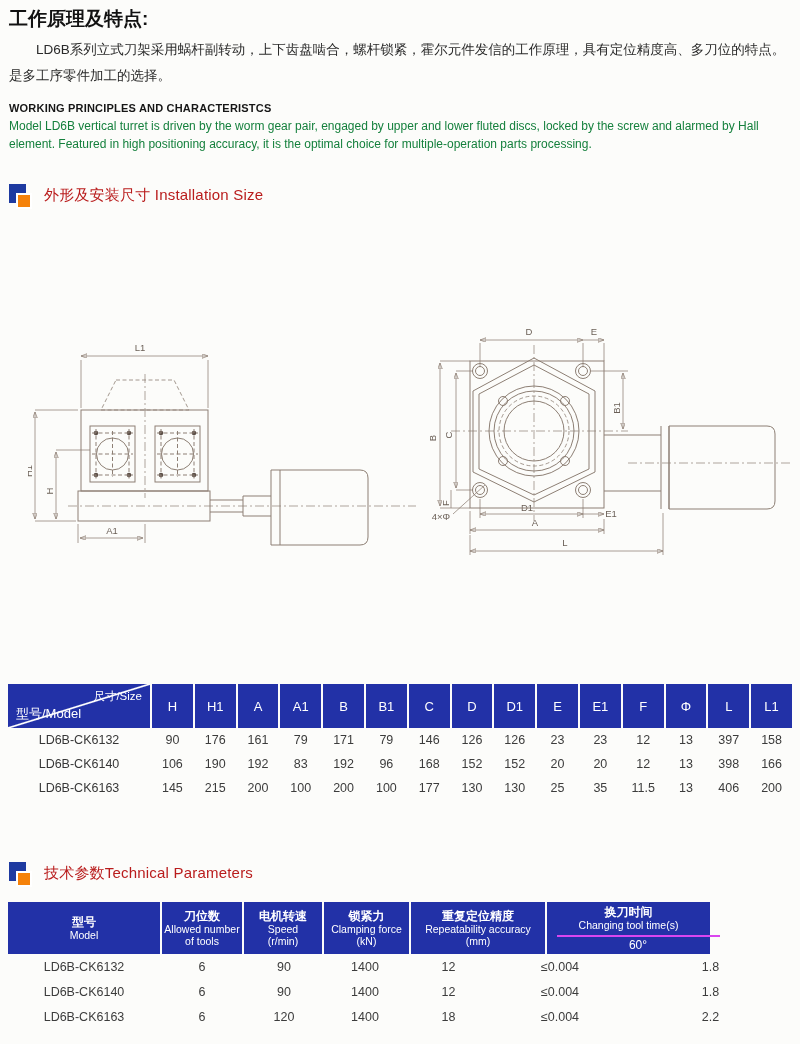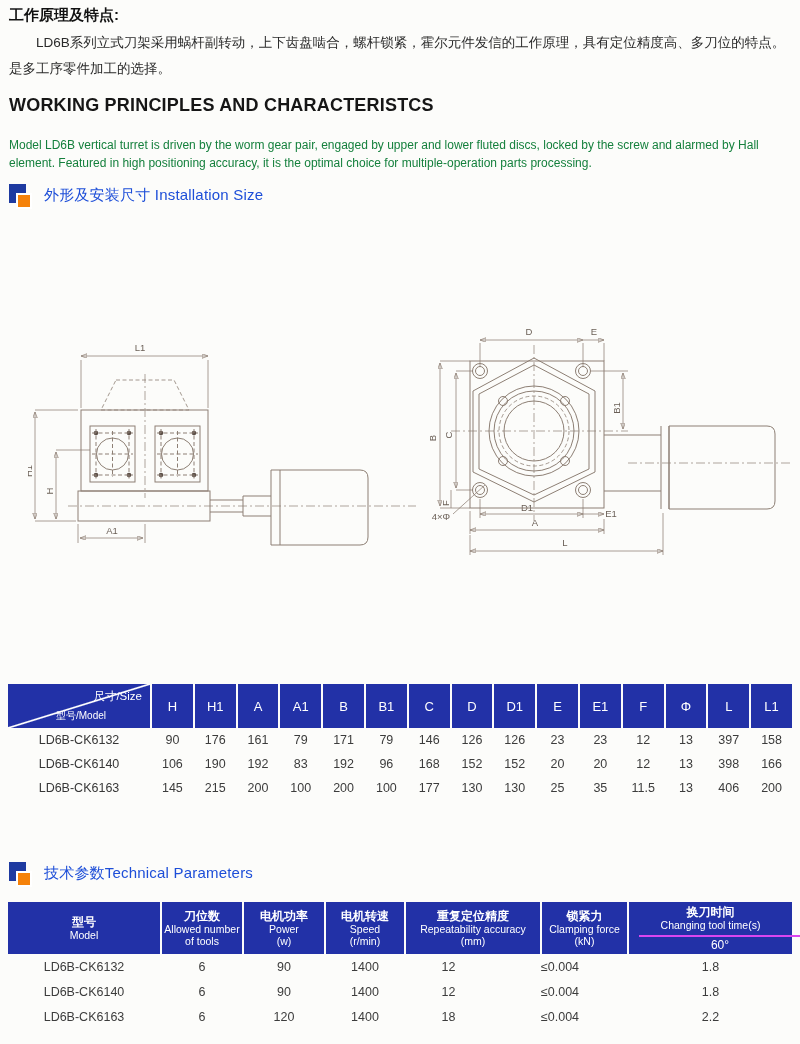--- a/index.html
+++ b/index.html
@@ -3,49 +3,49 @@
 <meta charset="utf-8">
 <style>
   html,body { margin:0; padding:0; background:#e8e8e8; }
   .page {
     position:relative; width:800px; height:1044px; margin:0 auto;
     background:#fcfcfa; overflow:hidden;
     font-family:"Liberation Sans","DejaVu Sans",sans-serif; color:#222;
   }
   
   .intro { position:absolute; left:9px; top:6px; width:783px; }
-  .intro h2 { margin:0; font-size:15px; font-weight:bold; color:#121212; }
+  .intro h2 { margin:0; font-size:19px; font-weight:bold; color:#121212; }
   .intro p.cn { margin:5px 0 0; font-size:13.5px; line-height:26px; color:#2a2a2a; text-indent:2em; }
-  .intro h3 { margin:13px 0 20px; font-size:18px; font-weight:bold; color:#161616; letter-spacing:.2px; }
+  .intro h3 { margin:13px 0 3px; font-size:11px; font-weight:bold; color:#161616; letter-spacing:.2px; }
   .intro p.en { margin:0; font-size:12px; line-height:18px; color:#15803d; }
   
   .sec { position:absolute; left:9px; display:flex; align-items:center; gap:10px; height:28px; }
   .sec-icon { position:relative; width:25px; height:28px; flex:0 0 25px; }
   .sec-icon .sq-blue { position:absolute; left:0; top:3px; width:17px; height:19px; background:#1e3aa0; }
   .sec-icon .sq-orange { position:absolute; left:7px; top:12px; width:16px; height:16px; background:#f5820a; border:2px solid #fff; box-sizing:border-box; }
-  .sec-title { font-size:15px; color:#1d4ed8; letter-spacing:.2px; }
+  .sec-title { font-size:15px; color:#b91c1c; letter-spacing:.2px; }
   
   .drw { position:absolute; }
   .drw line, .drw path, .drw rect, .drw circle { fill:none; stroke:#8d7f74; stroke-width:1; }
   .drw .dim line { stroke-width:.75; }
   .drw .ext { stroke-width:.6; }
   .drw .dash { stroke-dasharray:4 2.5; stroke-width:.8; }
   .drw .cline { stroke-dasharray:9 3 2 3; stroke-width:.7; }
   .drw .dot { fill:#5d5048; stroke:none; }
   .drw text { fill:#6a5f56; font-size:9.5px; stroke:none; text-anchor:middle; }
   
   .blue { background:#2231a7; color:#fff; }
   
   .t1 { position:absolute; left:8px; top:684px; width:784px; }
   .t1-head { display:flex; gap:2px; height:44px; }
   .t1-corner { position:relative; width:142px; flex:0 0 142px; }
   .t1-corner .diag { position:absolute; inset:0;
      background:linear-gradient(to bottom right, rgba(0,0,0,0) calc(50% - 1.4px), #fff calc(50% - .3px), #fff calc(50% + .3px), rgba(0,0,0,0) calc(50% + 1.4px)); }
   .t1-corner .c-top { position:absolute; top:5px; right:8px; font-size:11.5px; }
-  .t1-corner .c-bot { position:absolute; bottom:5px; left:8px; font-size:10px;margin-left:40px; }
+  .t1-corner .c-bot { position:absolute; bottom:5px; left:8px; font-size:13px; }
   .hc { flex:1; display:flex; align-items:center; justify-content:center; font-size:13px; }
   .t1 .row { display:flex; gap:2px; height:24px; align-items:center; }
   .t1 .mc { width:142px; flex:0 0 142px; text-align:center; font-size:12.5px; color:#373737; }
   .t1 .vc { flex:1; text-align:center; font-size:12.5px; color:#3c3c3c; }
   
   .t2 { position:absolute; left:8px; top:902px; width:784px; }
   .t2-head { display:flex; gap:2px; height:52px;text-align:right; }
   .t2-head .cell { display:flex; flex-direction:column; align-items:center; justify-content:center; line-height:1.18; padding:0 2px; box-sizing:border-box; }
   .t2-head .cn { font-size:12px; font-weight:bold; }
   .t2-head .en { font-size:10.5px; }
@@ -310,39 +310,34 @@
     <div class="t2-head">
       <div class="cell blue w1">
         <span class="cn">型号</span>
         <span class="en">Model</span>
       </div>
       <div class="cell blue w2">
         <span class="cn">刀位数</span>
         <span class="en">Allowed number</span>
         <span class="en">of tools</span>
       </div>
-      <div class="cell blue w3">
-        <span class="cn">电机功率</span>
-        <span class="en">Power</span>
-        <span class="en">(w)</span>
-      </div>
       <div class="cell blue w4">
         <span class="cn">电机转速</span>
         <span class="en">Speed</span>
         <span class="en">(r/min)</span>
       </div>
+      <div class="cell blue w5">
+        <span class="cn">锁紧力</span>
+        <span class="en">Clamping force</span>
+        <span class="en">(kN)</span>
+      </div>
       <div class="cell blue w6">
         <span class="cn">重复定位精度</span>
         <span class="en">Repeatability accuracy</span>
         <span class="en">(mm)</span>
-      </div>
-      <div class="cell blue w5">
-        <span class="cn">锁紧力</span>
-        <span class="en">Clamping force</span>
-        <span class="en">(kN)</span>
       </div>
       <div class="cell blue w7 split">
         <div class="top">
           <span class="cn">换刀时间</span>
           <span class="en">Changing tool time(s)</span>
         </div>
         <div class="bottom">60°</div>
       </div>
     </div>
     <div class="row">

